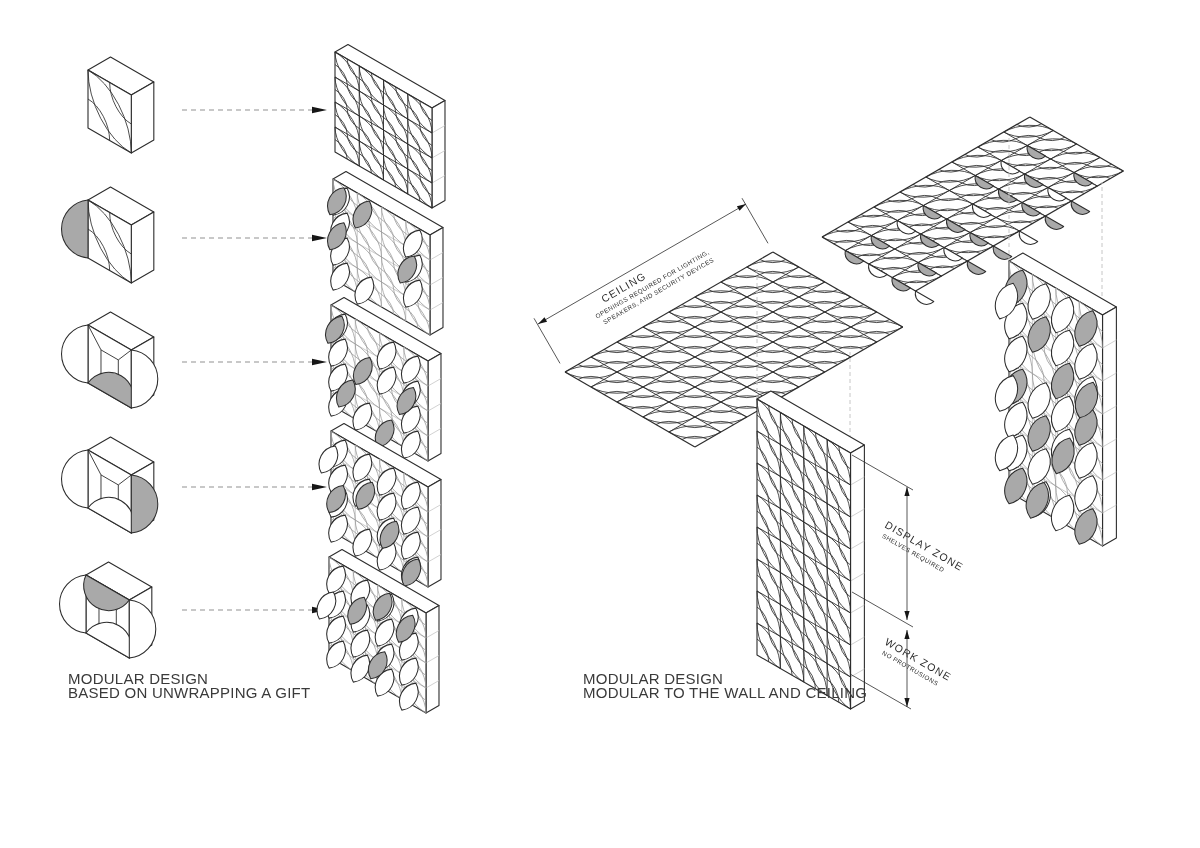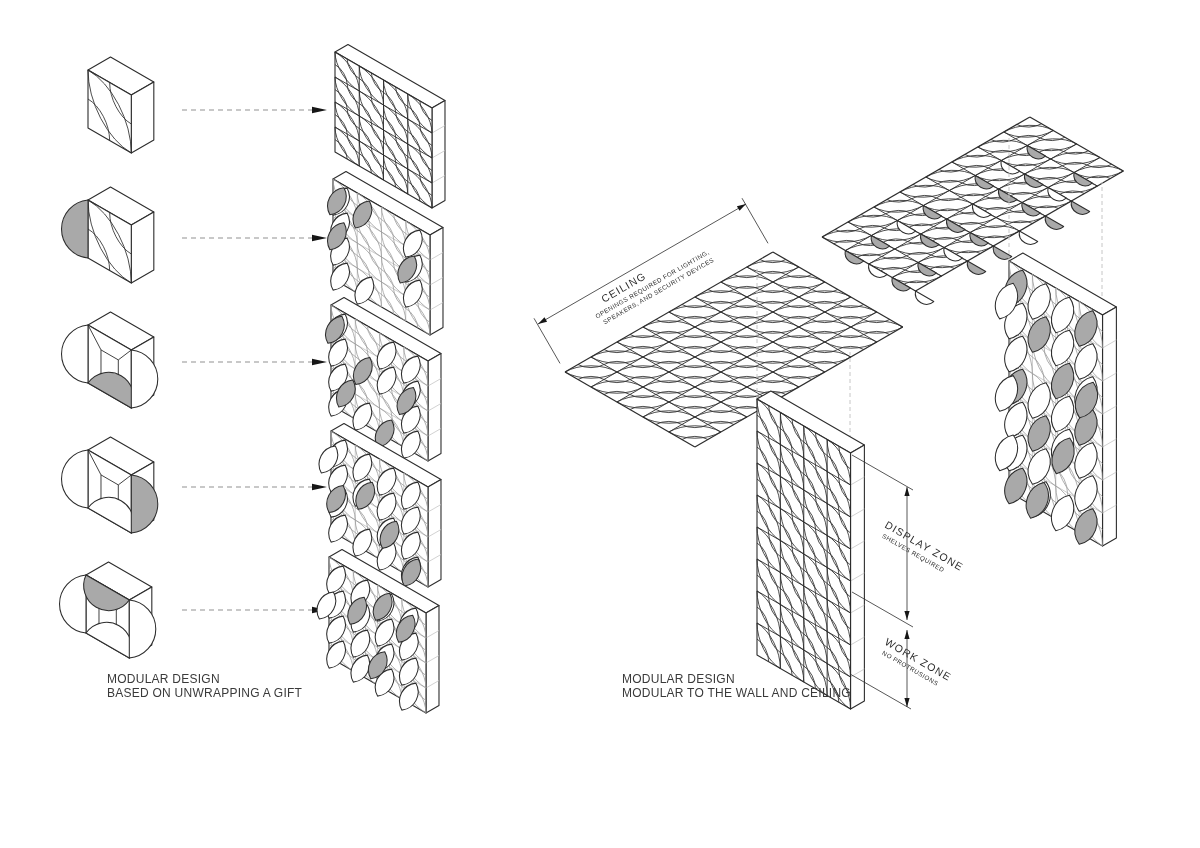--- a/index.html
+++ b/index.html
@@ -16,21 +16,21 @@
   .lt{stroke:var(--light);stroke-width:0.8;}
   .pat-dark{fill:none;stroke:var(--line);stroke-width:0.85;}
   .pat-light{fill:none;stroke:#9a9a9a;stroke-width:0.8;}
   .petal{stroke:var(--line);stroke-width:1.05;stroke-linejoin:round;}
   .dash{stroke:var(--light);stroke-width:1;fill:none;stroke-dasharray:4 3;}
   .dasharrow{stroke:var(--dasharrow);stroke-width:1.6;fill:none;stroke-dasharray:5 4;}
   .dim{stroke:var(--line);stroke-width:0.8;fill:none;}
   .arrhead{fill:#161616;stroke:none;}
   .lbl-title{font-family:"Liberation Sans",sans-serif;font-size:10.5px;letter-spacing:1.1px;fill:var(--line);}
   .lbl-sub{font-family:"Liberation Sans",sans-serif;font-size:6.3px;letter-spacing:0.45px;fill:var(--line);}
-  .cap{position:absolute;font-size:12px;letter-spacing:.25px;line-height:14px;color:var(--text);margin-left:39px;}
+  .cap{position:absolute;font-size:15px;letter-spacing:.25px;line-height:14px;color:var(--text);}
 </style>
 </head>
 <body>
 
 <div id="page">
   <svg id="diagram" width="1200" height="848" viewBox="0 0 1200 848">
     <defs>
       <path id="tile" d="M0,0 A1,1 0 0 1 1,1 A1,1 0 0 1 0,0 M0.5,0 A0.5,0.5 0 0 0 1,0.5 M0,0.5 A0.5,0.5 0 0 1 0.5,1" vector-effect="non-scaling-stroke"></path>
     </defs>
 

